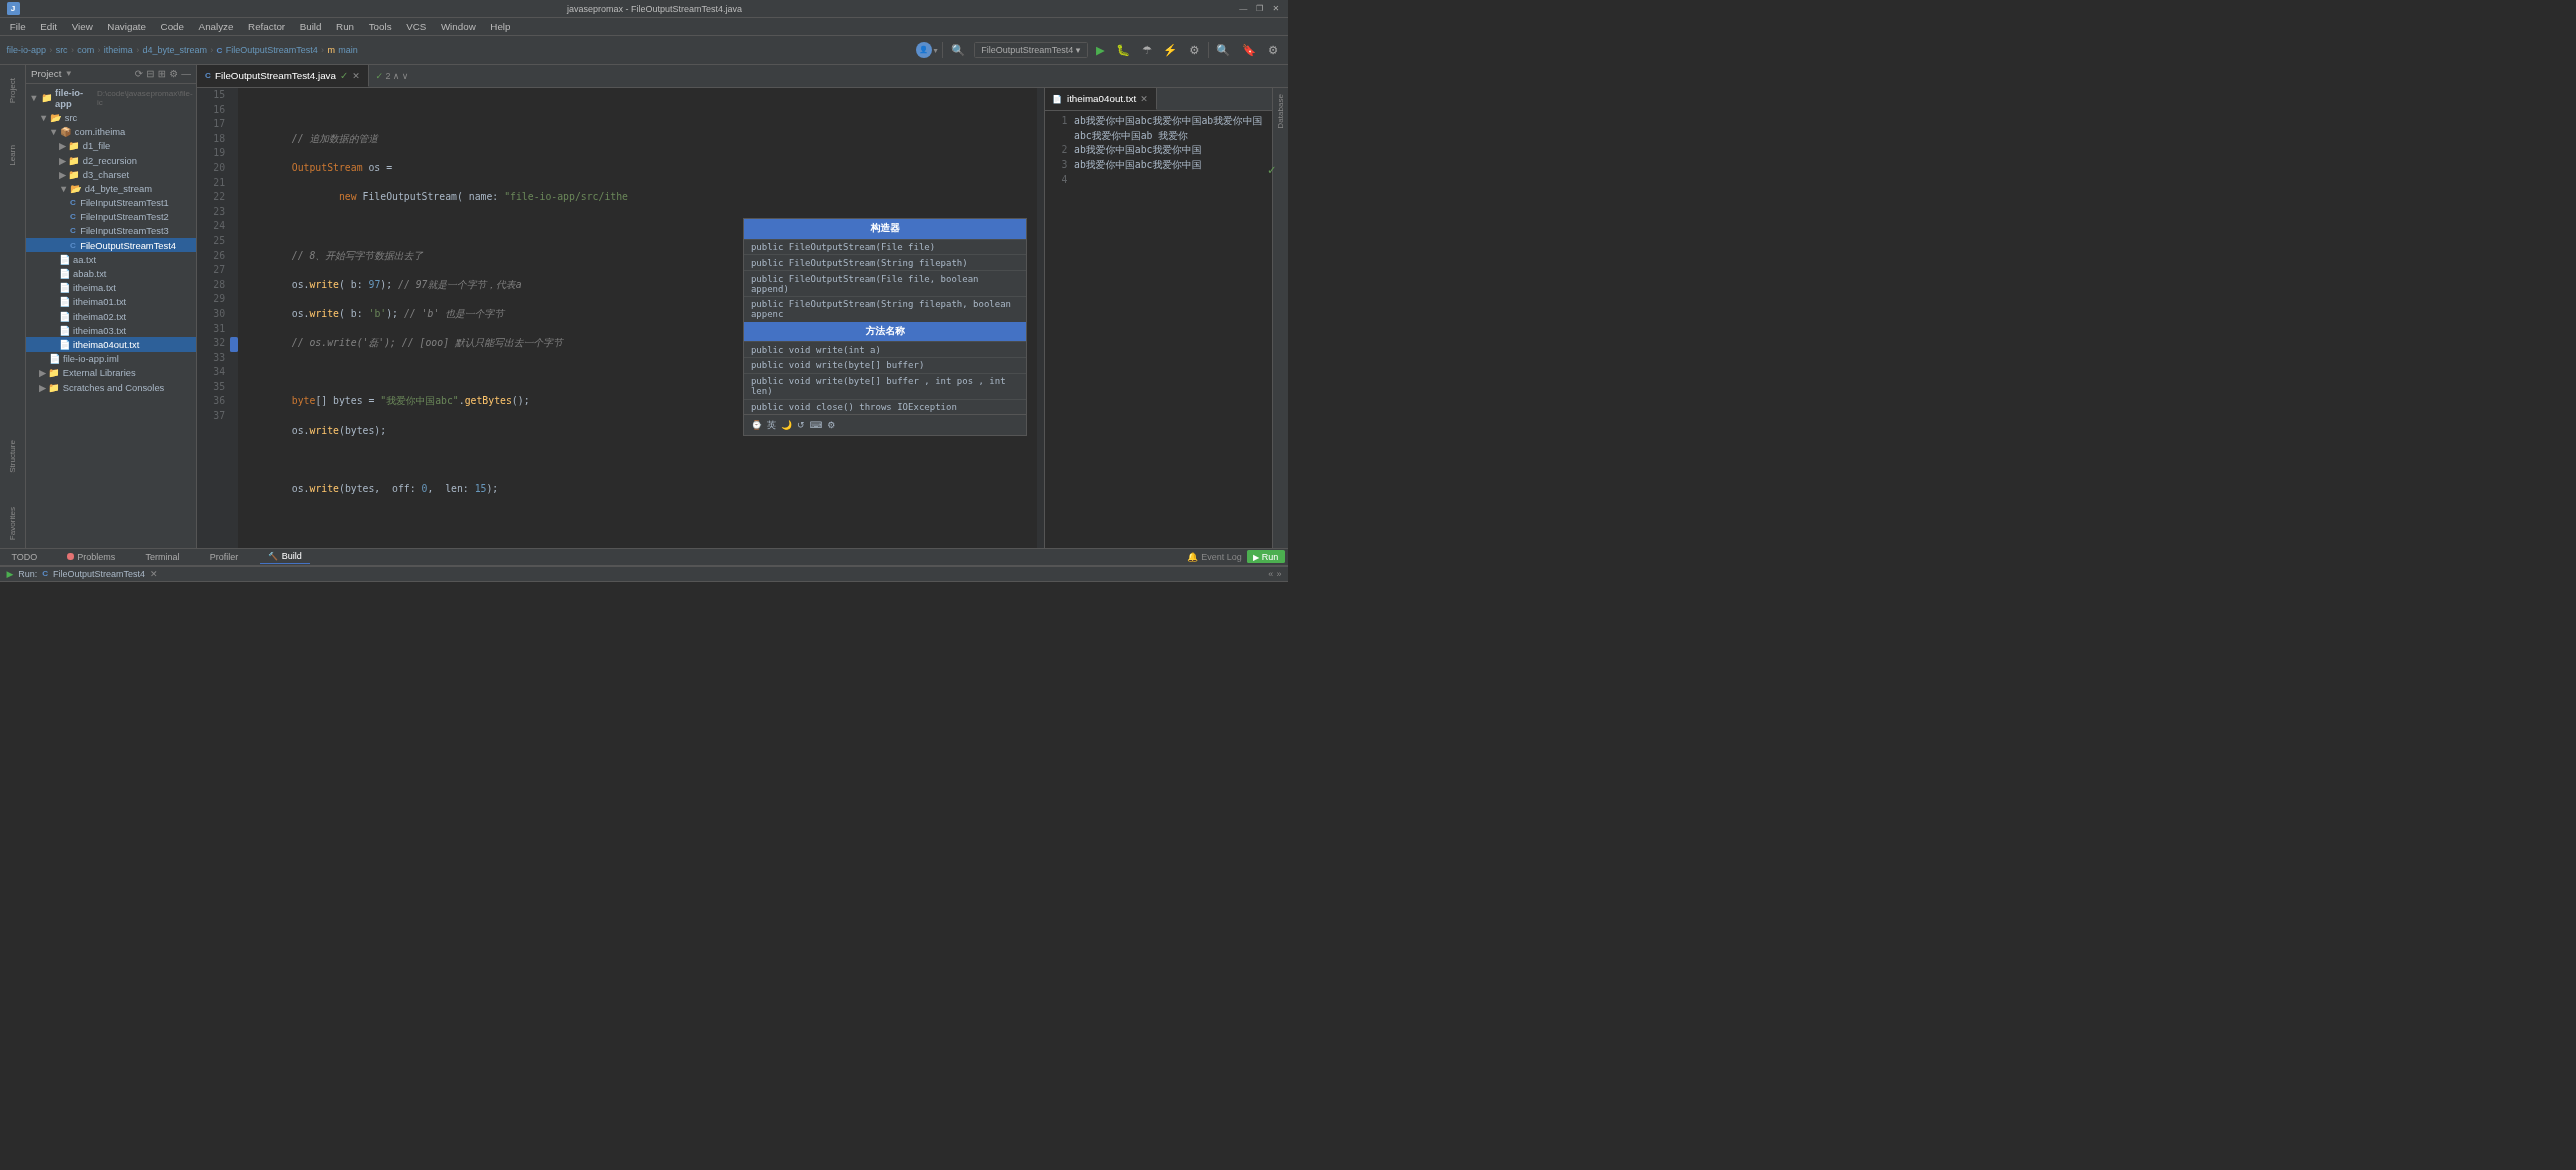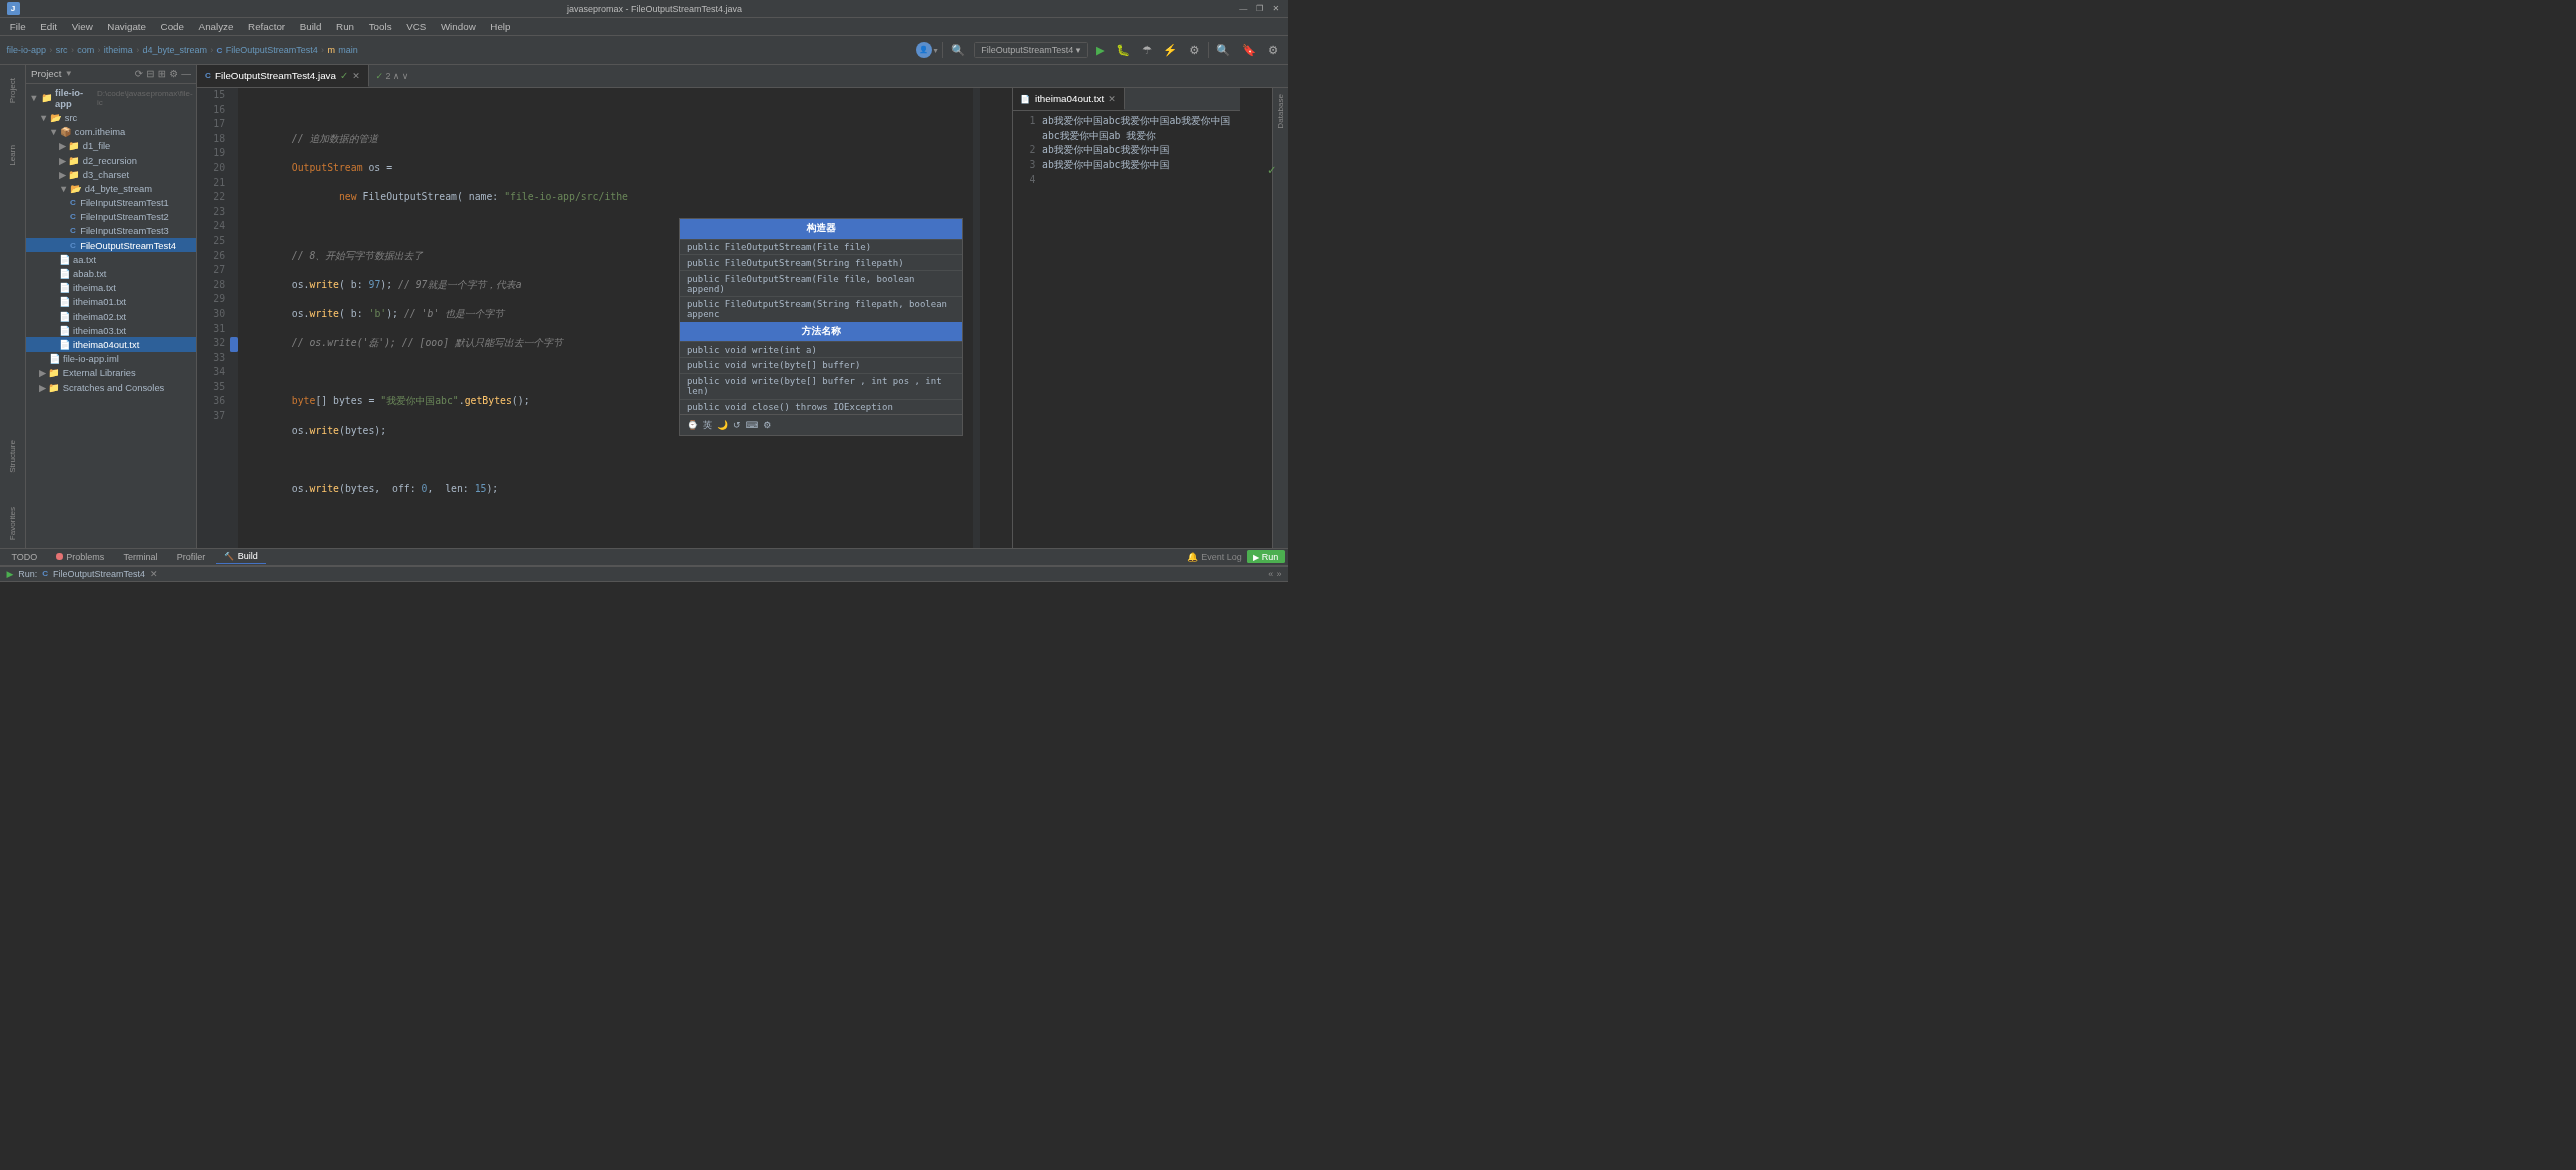--- a/index.html
+++ b/index.html
@@ -210,21 +210,21 @@
     
     
     #bottom-tabs {
       height: 18px;
       background: #3c3f41;
       display: flex;
       align-items: center;
       border-top: 0.8px solid #555;
       border-bottom: 0.8px solid #555;
       padding: 0 3.3px;
-      gap: 3px;
+      gap: 14px;
     }
     .bottom-tab {
       padding: 1.6px 8.1px;
       font-size: 9px;
       color: #aaa;
       cursor: pointer;
       display: flex;
       align-items: center;
       gap: 3.3px;
     }
@@ -286,21 +286,20 @@
       display: flex;
       flex-direction: column;
       align-items: center;
     }
 
     .editor-wrapper {
       display: flex;
       flex: 1;
       overflow: hidden;
       position: relative;
-      gap: 32px;
     }
 
     
     #txt-panel {
       width: 228px;
       background: #2b2b2b;
       border-left: 0.8px solid #555;
       display: flex;
       flex-direction: column;
       overflow: hidden;

